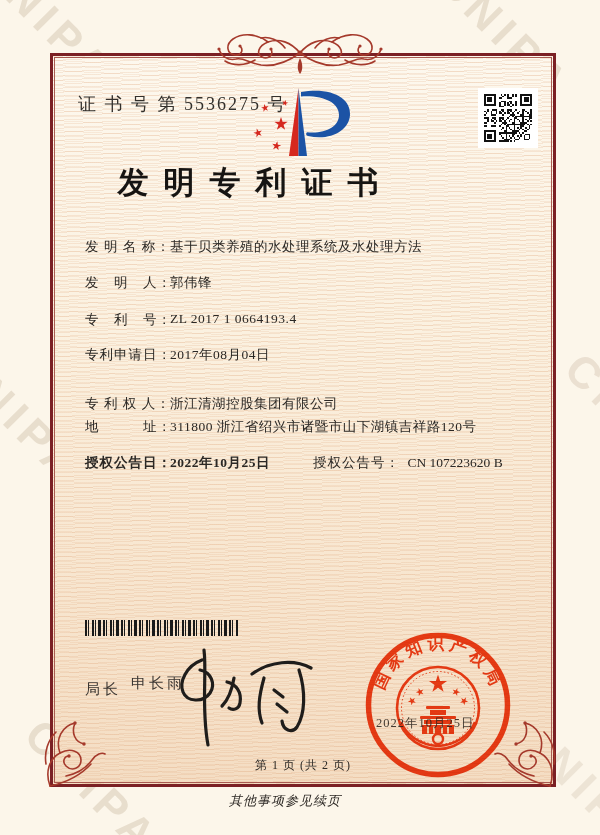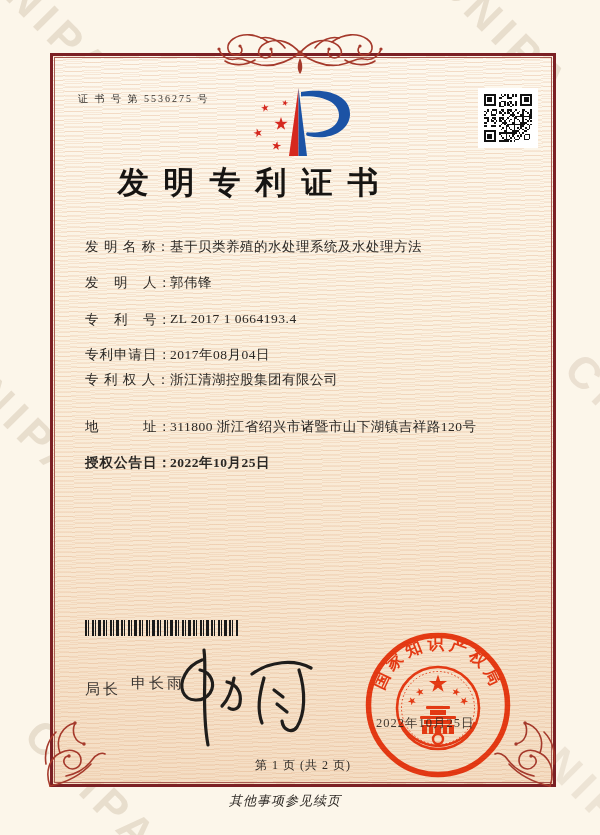--- a/index.html
+++ b/index.html
@@ -21,30 +21,30 @@
 
   
   .frame{position:absolute;left:50px;top:53px;width:500px;height:728px;
          border:3px solid #7b2024;
          background:
            repeating-linear-gradient(177deg, rgba(221,160,116,.20) 0 1px, rgba(0,0,0,0) 1px 4px),
            repeating-linear-gradient(183deg, rgba(221,160,116,.16) 0 1px, rgba(0,0,0,0) 1px 5px),
            linear-gradient(180deg,#fdf8ee 0%,#fbf1e0 38%,#f8e7d1 68%,#f4ddc3 100%);}
   .frame-inner{position:absolute;inset:1px;border:1px solid #a85a50;pointer-events:none;}
 
-  .cert-no{position:absolute;left:78px;top:92px;font-size:10px;letter-spacing:2px;color:#33302c;}
+  .cert-no{position:absolute;left:78px;top:92px;font-size:18px;letter-spacing:2px;color:#33302c;}
 
   .title{position:absolute;left:0;top:162px;width:496px;text-align:center;
          font-size:31px;font-weight:700;letter-spacing:15px;text-indent:15px;color:#161412;}
 
   .row{position:absolute;left:85px;height:20px;font-size:13.5px;color:#2b2825;white-space:nowrap;}
   .row .lbl{letter-spacing:1px;}
   .row .val{position:absolute;left:85px;letter-spacing:.5px;}
   .r1{top:238px;} .r2{top:274px;} .r3{top:311px;} .r4{top:346px;}
-  .r5{top:371px;} .r6{top:418px;} .r7{top:454px;font-weight:bold;}
+  .r5{top:395px;} .r6{top:418px;} .r7{top:454px;font-weight:bold;}
   .grant-no{position:absolute;left:313px;top:454px;font-size:13.5px;color:#2b2825;white-space:nowrap;}
   .grant-no .lbl{letter-spacing:1px;margin-right:4px;}
 
   .body-text{position:absolute;left:78px;top:479px;width:446px;font-size:13.5px;
              line-height:22.4px;color:#262220;font-style:italic;text-align:justify;}
   .body-text p{margin:0;text-indent:2em;}
 
   .barcode{position:absolute;left:85px;top:620px;width:153px;height:16px;
     background:repeating-linear-gradient(90deg,
       #1a1a1a 0 2px, rgba(0,0,0,0) 2px 3px,
@@ -447,20 +447,24 @@
     <span class="val">浙江清湖控股集团有限公司</span>
   </div>
   <div class="row r6">
     <span class="lbl">地　　　址：</span>
     <span class="val">311800 浙江省绍兴市诸暨市山下湖镇吉祥路120号</span>
   </div>
   <div class="row r7">
     <span class="lbl">授权公告日：</span>
     <span class="val">2022年10月25日</span>
   </div>
+  <div class="grant-no">
+    <span class="lbl">授权公告号：</span>
+    <span>CN 107223620 B</span>
+  </div>
 
 
   <div class="barcode"></div>
 
   <div class="signer title-line">局长</div>
   <div class="signer name-line">申长雨</div>
 
   <svg class="signature" width="150" height="102" viewBox="0 0 150 102">
     <g stroke="#1f1d1b" stroke-width="3.2" fill="none" stroke-linecap="round" stroke-linejoin="round">
       <path d="M30,12 C14,18 7,34 11,44 C15,54 31,55 38,45 C44,36 39,24 28,22"></path>

